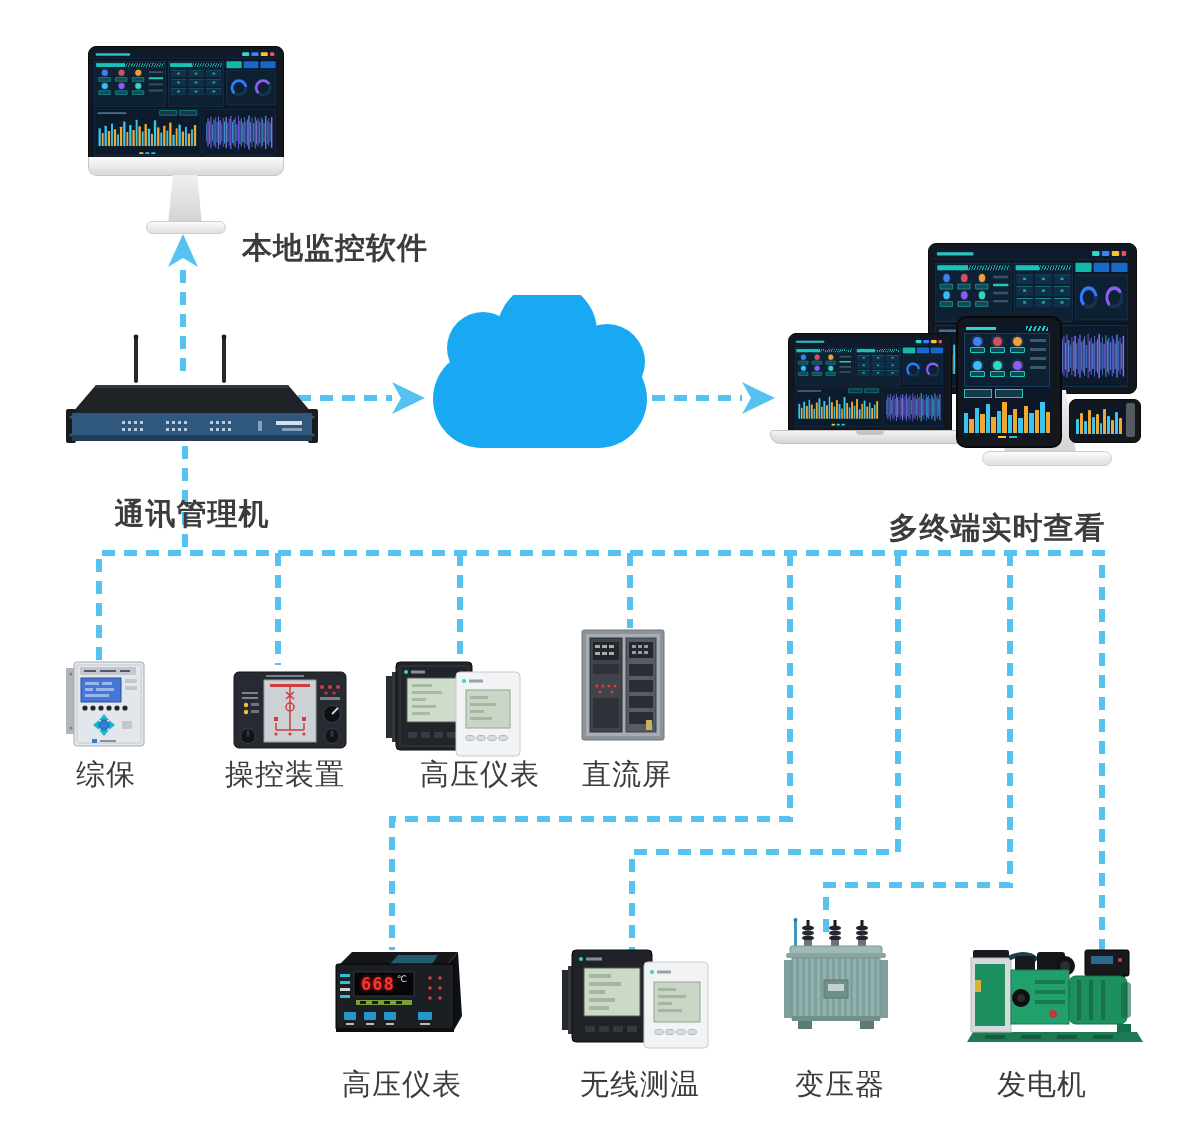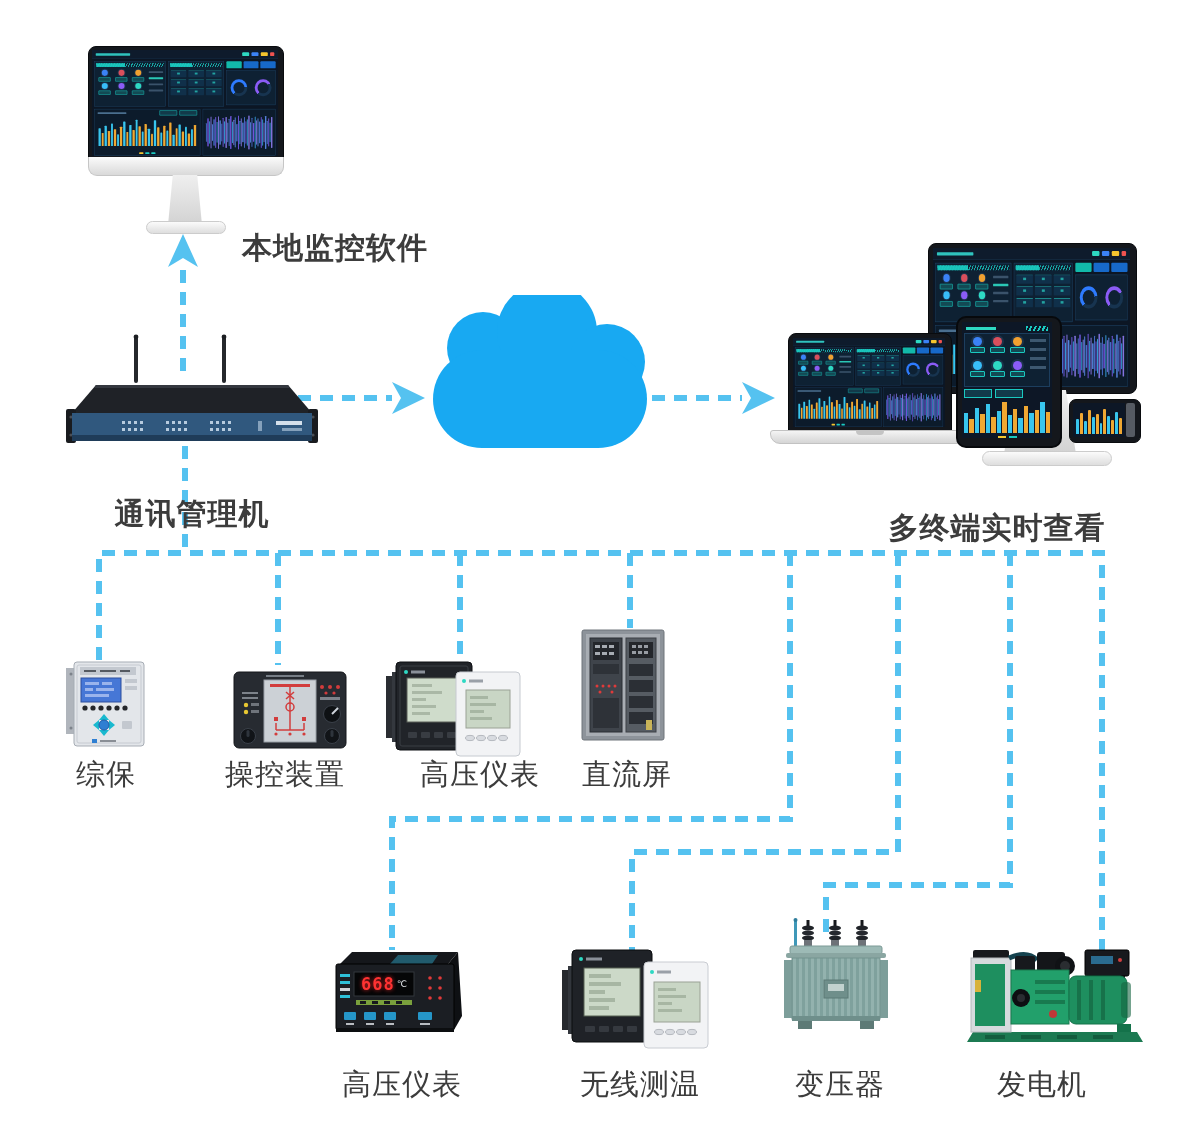--- a/index.html
+++ b/index.html
@@ -88,21 +88,21 @@
   .phb{width:52px;height:34px;background:#0d1726;display:flex;align-items:flex-end;gap:1px;padding:3px;box-sizing:border-box;}
   .phb i{flex:1;border-radius:1px 1px 0 0;}
   
   .bezel{position:absolute;background:#14171c;border:1px solid #090b0e;}
   .imac-chin{position:absolute;background:linear-gradient(#fbfbfb,#d9d9d9);border:1px solid #c6c6c6;border-top:none;}
   .neck{position:absolute;background:linear-gradient(#efefef,#d2d2d2);clip-path:polygon(14% 0,86% 0,100% 100%,0 100%);}
   .foot{position:absolute;background:linear-gradient(#fbfbfb,#dedede);border:1px solid #cccccc;border-radius:8px;}
   .lap-base{position:absolute;background:linear-gradient(#f4f4f4,#d5d5d5);border:1px solid #c2c2c2;border-radius:3px 3px 10px 10px;}
   .lap-base::after{content:"";position:absolute;left:50%;top:0;transform:translateX(-50%);width:28px;height:4px;background:#c4c4c4;border-radius:0 0 4px 4px;}
   
-  .led{position:absolute;display:flex;align-items:center;justify-content:center;gap:2px;}
+  .led{position:absolute;display:flex;justify-content:center;gap:2px;}
   .led .v{font-family:"DejaVu Sans Mono",monospace;font-weight:700;font-size:17px;color:#ff3232;text-shadow:0 0 4px rgba(255,40,40,.8);letter-spacing:1px;}
   .led .u{font-size:9px;color:#e8ebef;}
 </style>
 </head>
 <body>
 
 <div class="stage">
 
   <svg class="connectors" width="1200" height="1140" viewBox="0 0 1200 1140">
     <path class="wire" d="M183 270 V374"></path>

